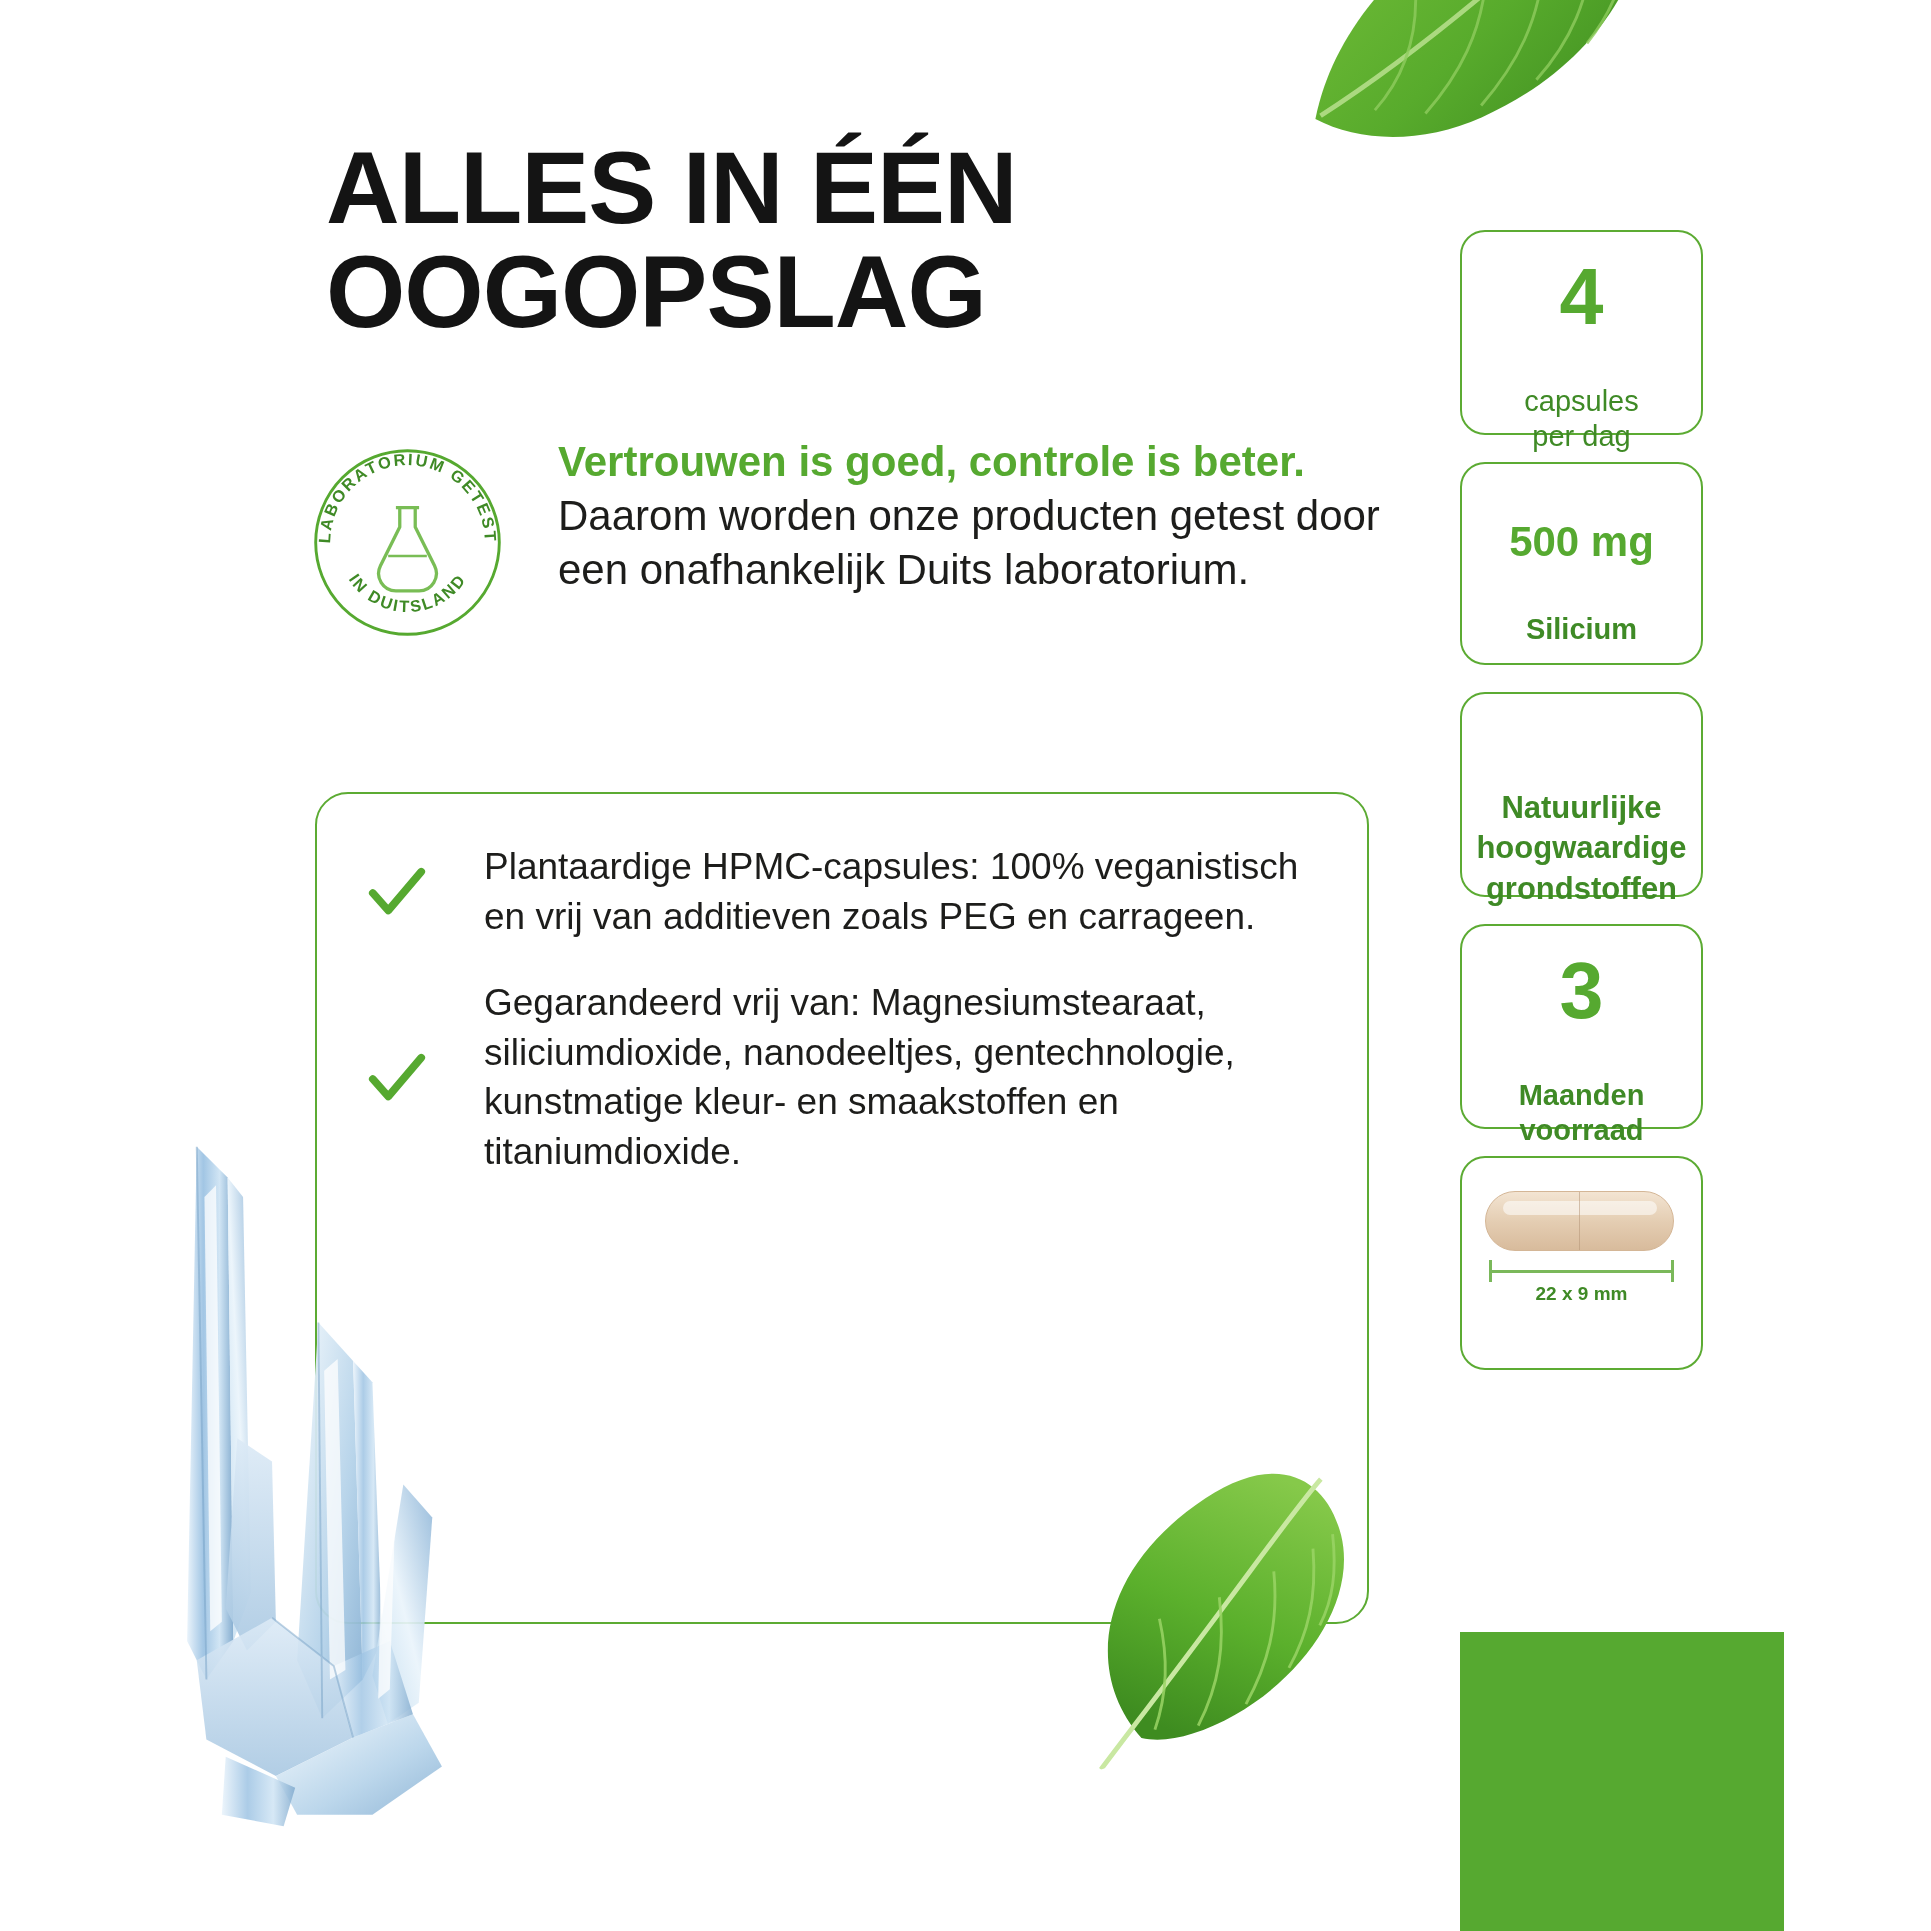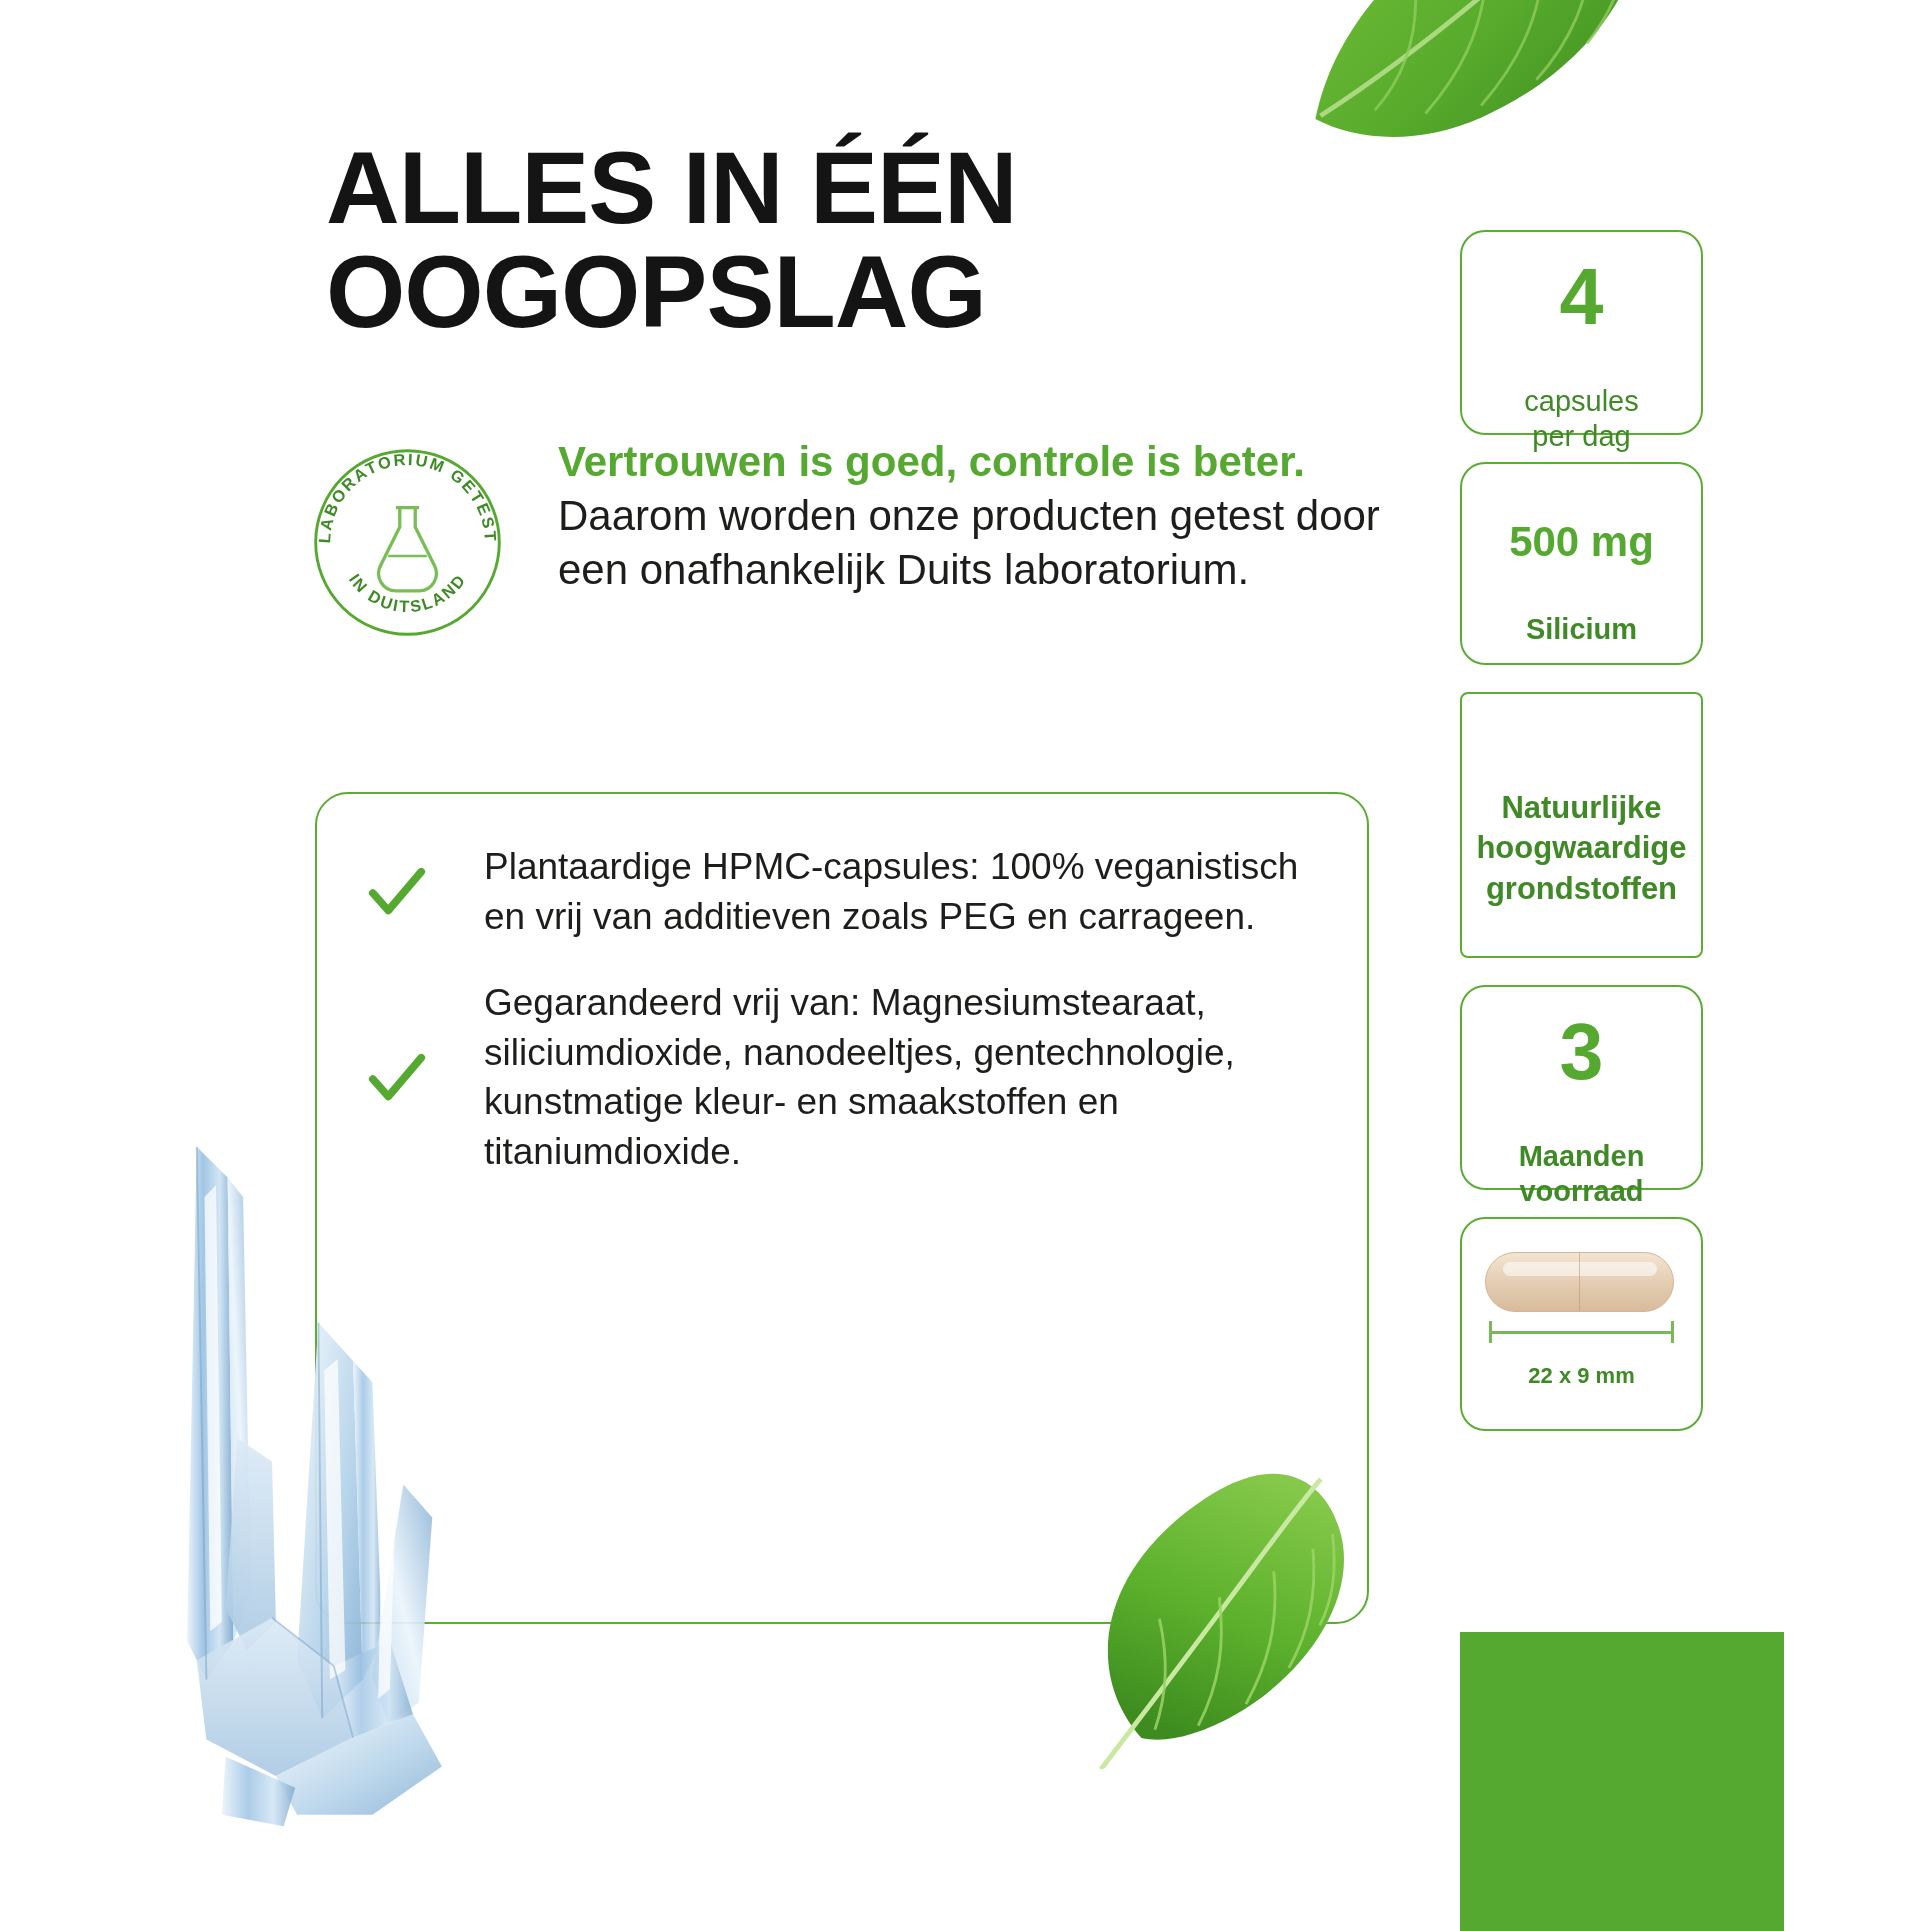--- a/index.html
+++ b/index.html
@@ -143,21 +143,21 @@
     display: block;
     font-size: 29px;
     line-height: 1.2;
     color: #3f8a26;
     font-weight: bold;
     margin-top: 48px;
   }
   .card .small.reg { font-weight: 400; }
   .card-1 { height: 205px; padding-top: 25px; }
   .card-2 { height: 203px; padding-top: 56px; }
-  .card-3 { height: 266px; padding-top: 46px; border-radius: 8px; }
+  .card-3 { height: 205px; padding-top: 46px; }
   .card-4 { height: 205px; padding-top: 25px; }
   .card-5 { height: 214px; padding-top: 27px; }
 
   .capsule-wrap {
     width: 193px;
     margin: 5.8px auto 0 auto;
   }
   .capsule {
     width: 189px;
     height: 60px;
@@ -188,24 +188,24 @@
   .dim-bar .line {
     position: absolute; left: 3.9px; right: 3.9px; top: 9.7px;
     height: 2.9px; background: #7ab85a;
   }
   .dim-bar .cap-l, .dim-bar .cap-r {
     position: absolute; top: 0; width: 2.9px; height: 22px; background: #7ab85a;
   }
   .dim-bar .cap-l { left: 3.9px; }
   .dim-bar .cap-r { right: 3.9px; }
   .dim-label {
-    font-size: 22px;
+    font-size: 19px;
     font-weight: bold;
     color: #3f8a26;
-    margin-top: 21px;
+    margin-top: 2px;
   }
 
   
   .green-block {
     position: absolute;
     left: 1460px;
     top: 1632px;
     width: 324px;
     height: 299px;
     background: #56a930;

